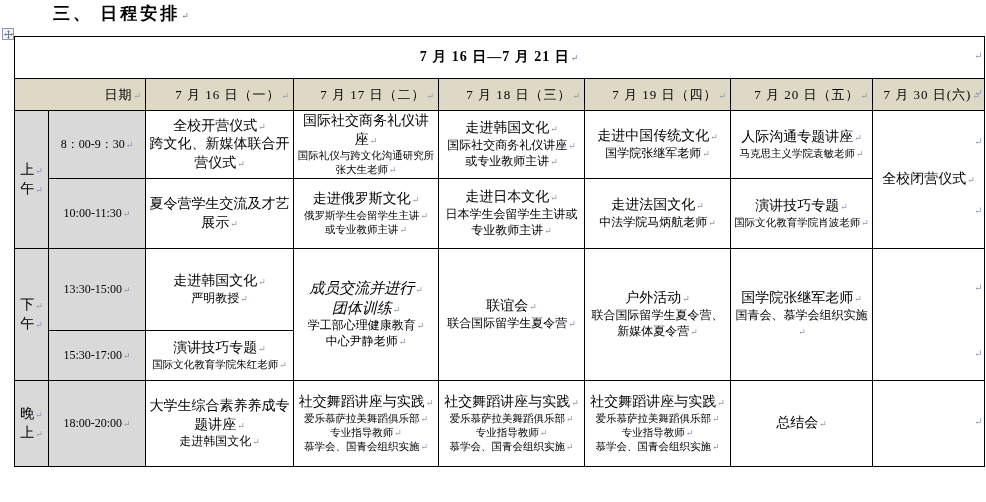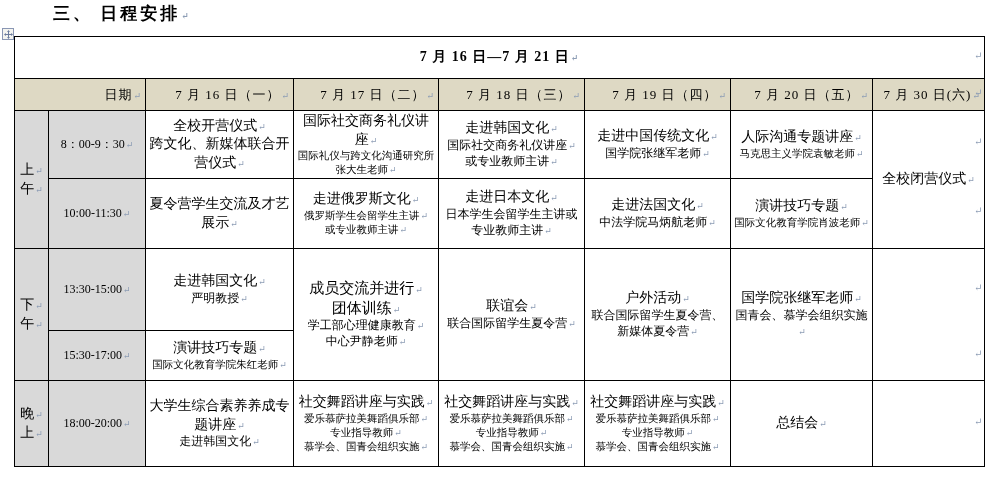--- a/index.html
+++ b/index.html
@@ -17,21 +17,21 @@
                 table-layout:fixed; }
   table.sched td { border:1px solid #000; text-align:center; vertical-align:middle;
                    padding:1px 3px; overflow:hidden; }
   tr.sphdr td  { background:#ffffff; }
   tr.colhdr td { background:#ded9c4; }
   td.period, td.time { background:#d9d9d9; }
 
   .ln     { line-height:1.32; }
   .ln.hdr { font-size:14px; font-weight:bold; letter-spacing:1px; }
   .ln.hd  { font-size:13px; letter-spacing:1px;text-align:right; }
-  .ln.xl  { font-size:15px; }
+  .ln.xl  { font-size:15px;font-style:italic; }
   .ln.lg  { font-size:14px; }
   .ln.md  { font-size:12px; }
   .ln.sm  { font-size:10.5px; }
 
   .eol { color:#8d9db5; font-size:9px; margin-left:1px; vertical-align:baseline; }
   .row-mark { position:absolute; color:#8d9db5; font-size:10px; }
 
   .note { position:absolute; left:60px; top:477px; font-size:15px; letter-spacing:2px;
           white-space:nowrap; }
 </style>

